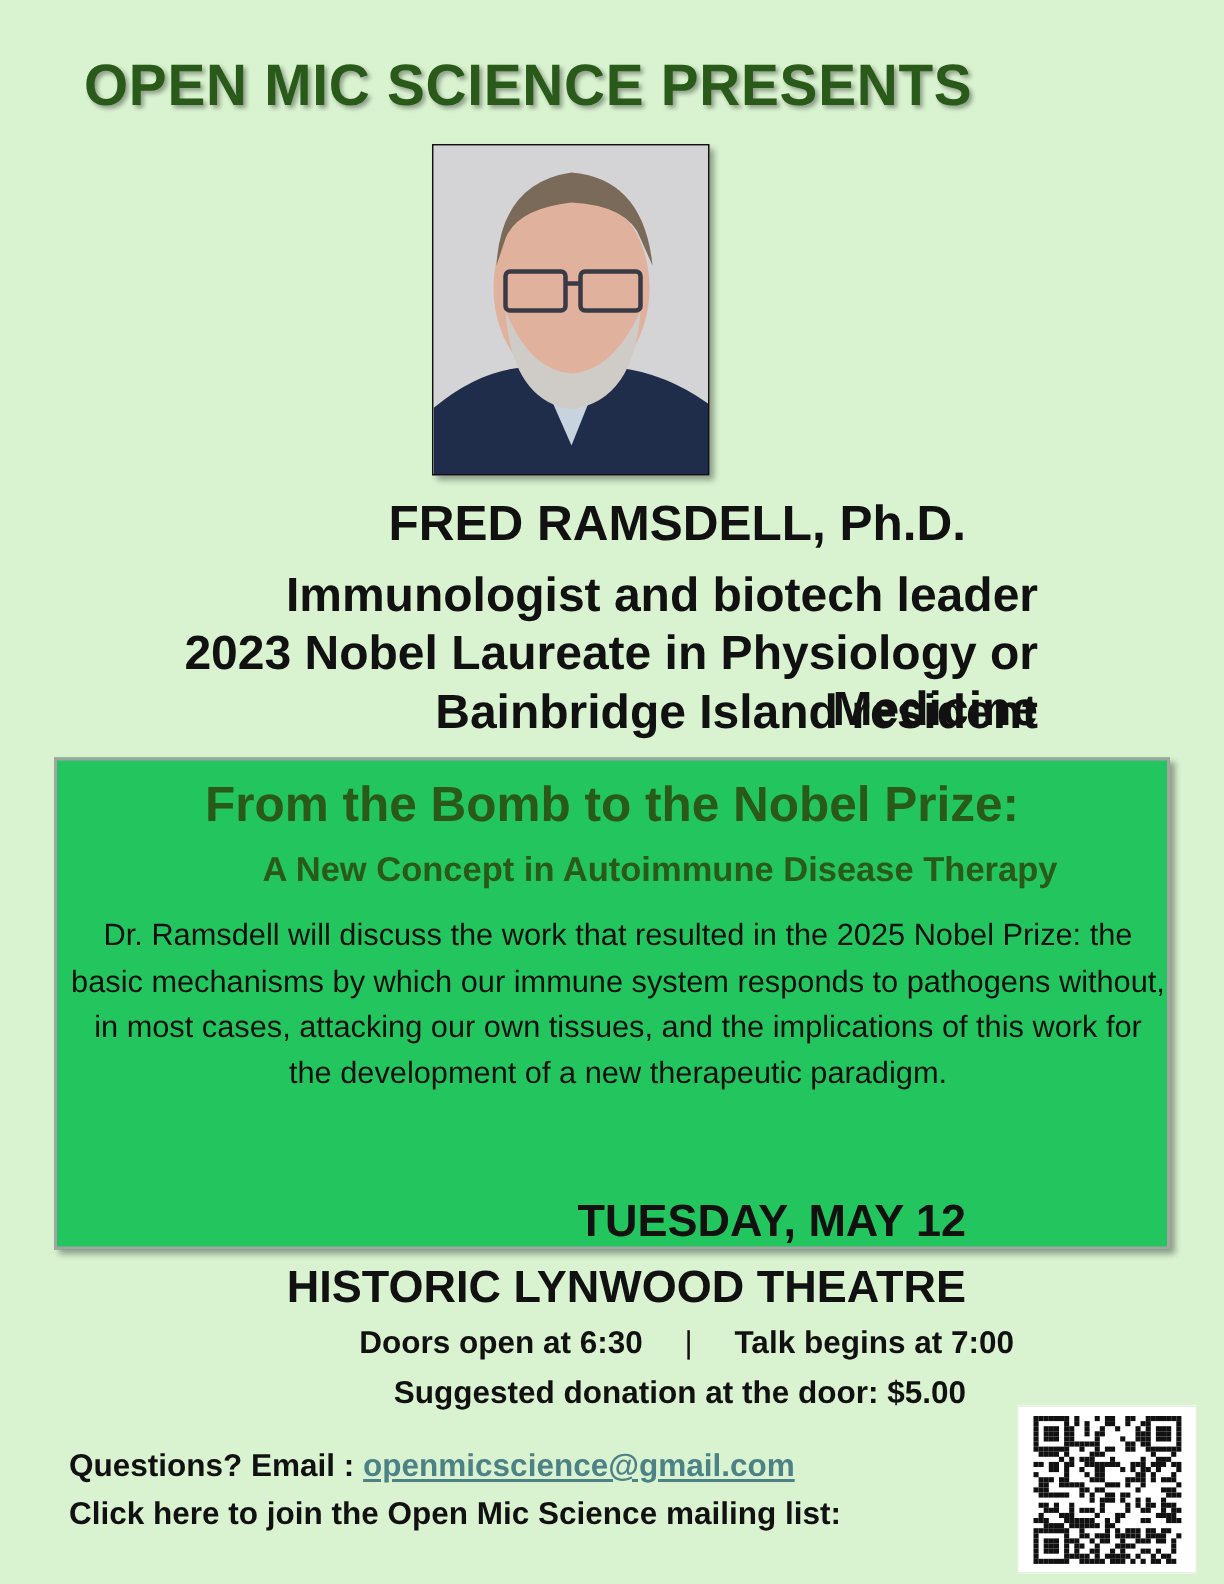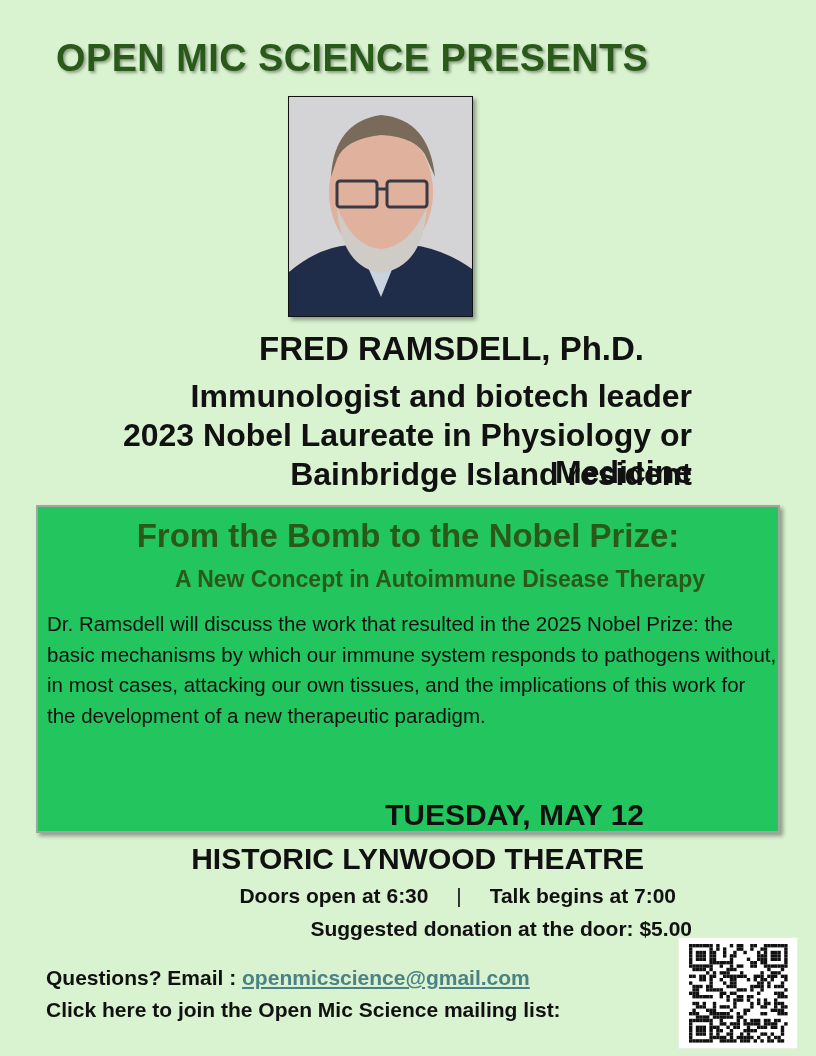--- a/index.html
+++ b/index.html
@@ -9,25 +9,25 @@
   #header-title{top:36px;left:56px;font-size:39px;font-weight:bold;color:#2a5a1a;letter-spacing:0.5px;text-shadow:2px 2px 3px rgba(0,0,0,0.35);transform:scaleX(0.97);transform-origin:left;white-space:nowrap;}
   #photo{top:96px;left:288px;width:183px;height:219px;border:1.5px solid #111;box-shadow:3px 3px 4px rgba(0,0,0,0.35);overflow:hidden;background:#d4d3d6;}
   #speaker-name{top:330px;font-size:33px;font-weight:bold;}
   .sub{font-size:32px;font-weight:bold;padding-left:48px;}
   #s1{top:378px;}
   #s2{top:417px;}
   #s3{top:456px;}
   #talk-box{top:505px;left:36px;width:744px;height:328px;background:#22c55e;border:2px solid #a3a3a3;box-shadow:3px 3px 4px rgba(0,0,0,0.35);box-sizing:border-box;}
   #talk-title{position:absolute;top:10px;left:0;width:100%;text-align:center;font-size:33px;font-weight:bold;color:#2a5a1a;}
   #talk-subtitle{position:absolute;top:59px;left:0;width:100%;text-align:center;font-size:23px;font-weight:bold;color:#2a5a1a;margin-left:32px;}
-  #talk-desc{position:absolute;top:102px;left:9px;width:730px;font-size:20.5px;line-height:30.5px;color:#111;}
+  #talk-desc{position:absolute;top:102px;left:9px;width:730px;font-size:20.5px;line-height:30.5px;color:#111;text-align:center;}
   #event-date{top:798px;font-size:30px;font-weight:bold;}
   #event-venue{top:842px;font-size:30px;font-weight:bold;}
   #event-times{top:884px;font-size:21px;font-weight:bold;padding-left:32px;}
-  #event-donation{top:917px;font-size:21px;font-weight:bold;padding-left:48px;}
+  #event-donation{top:917px;font-size:21px;font-weight:bold;}
   #questions{top:966px;left:46px;font-size:21px;font-weight:bold;white-space:nowrap;}
   #email-link{color:#4c8286;text-decoration:underline;}
   #mailing{top:998px;left:46px;font-size:21px;font-weight:bold;white-space:nowrap;}
   #qr{top:937px;left:678px;width:118px;height:110px;background:#fff;border:1px solid #e7f2e3;}
 </style>
 </head>
 <body>
 
 <div id="header-title" class="abs">OPEN MIC SCIENCE PRESENTS</div>
 

